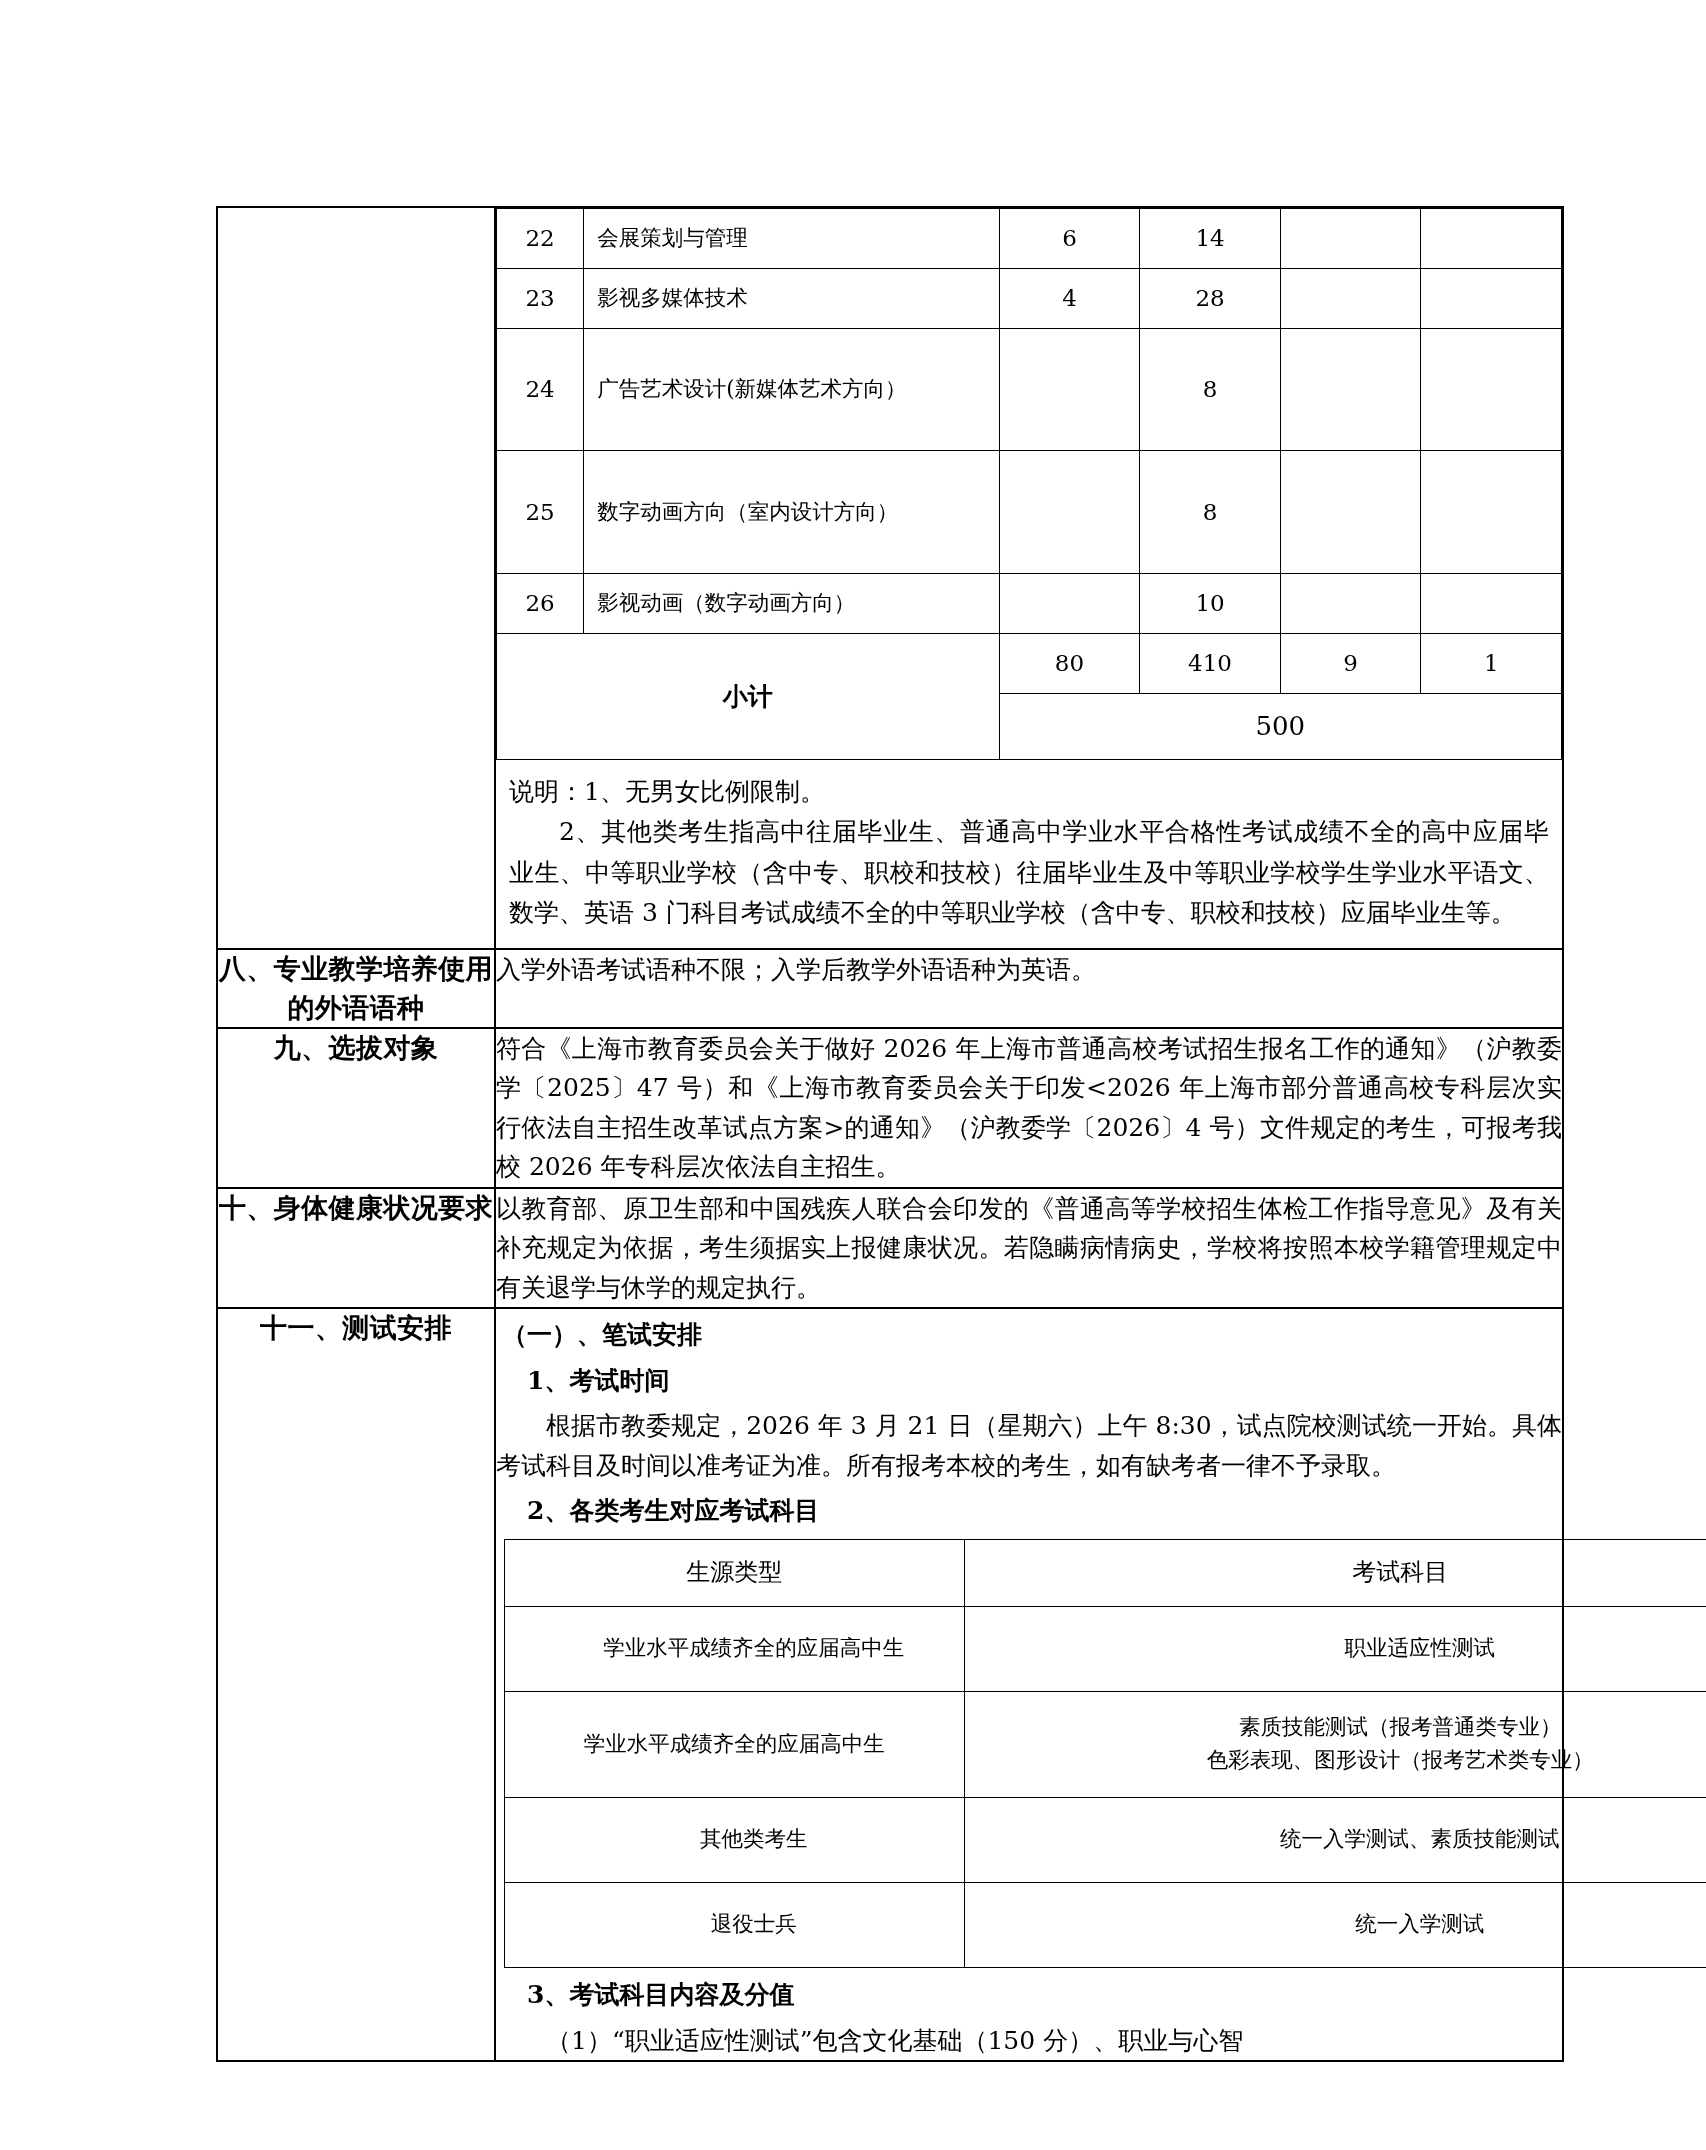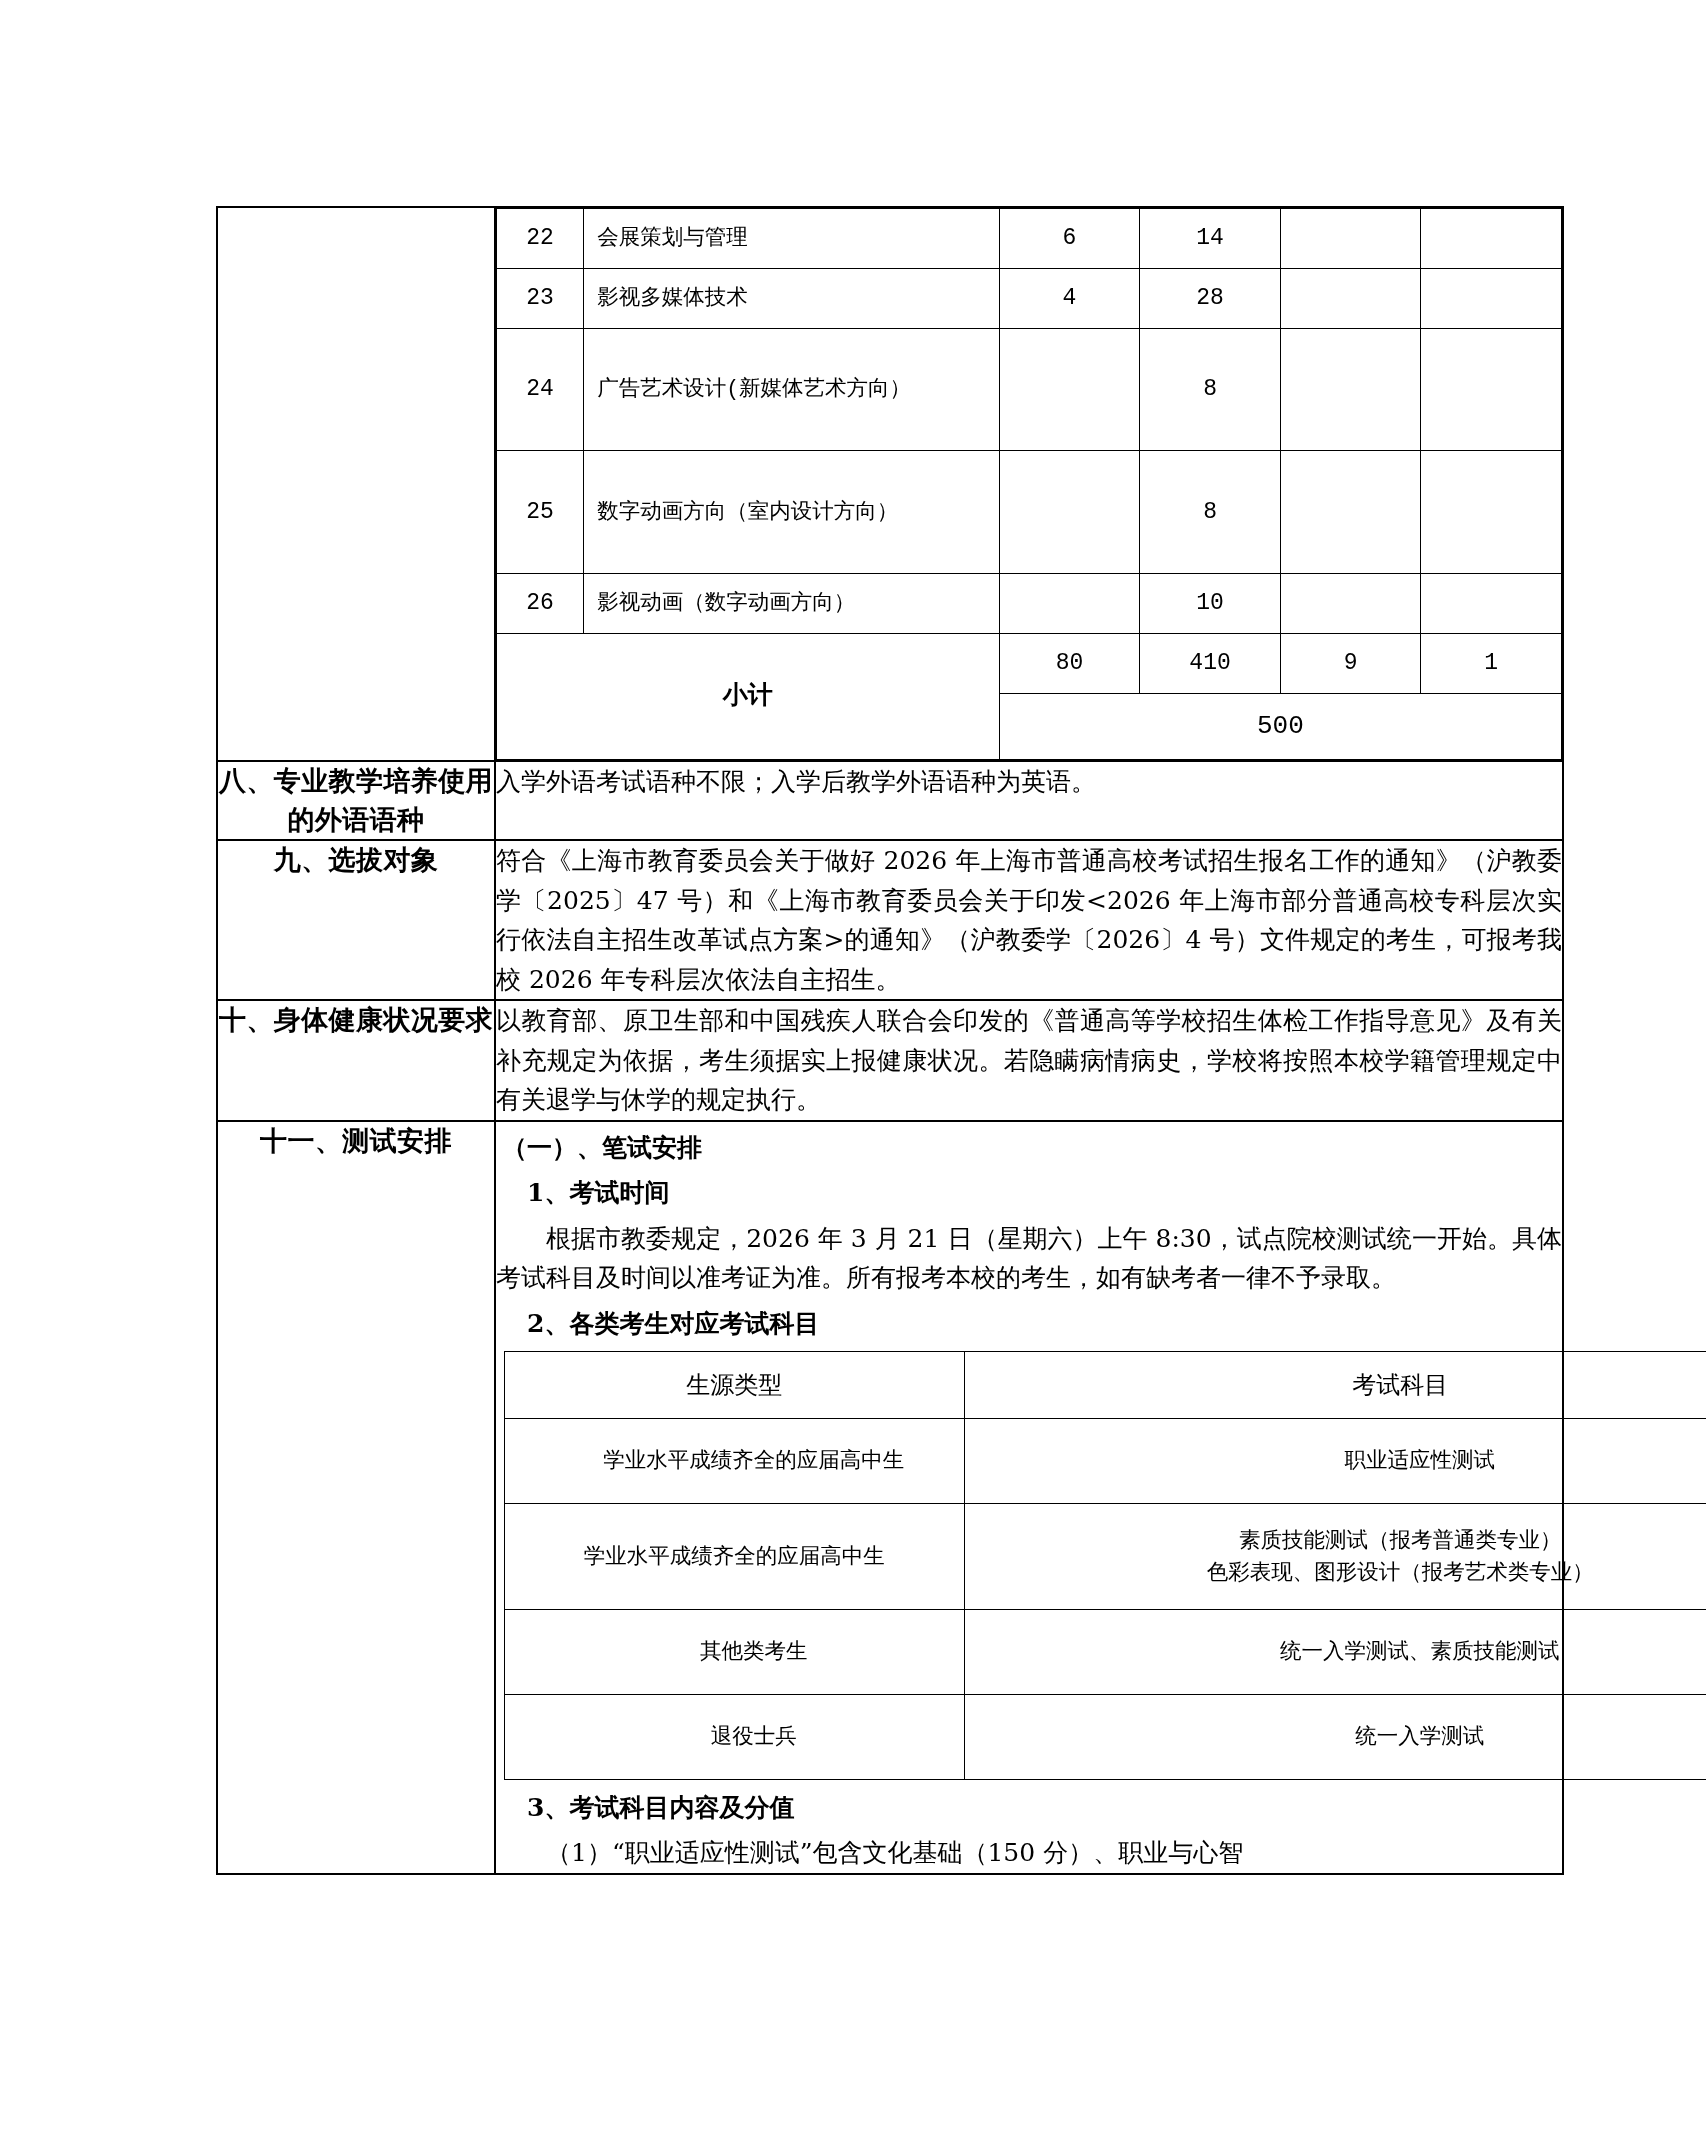--- a/index.html
+++ b/index.html
@@ -35,21 +35,21 @@
     line-height:1.42;
     font-weight:700;
     padding:4.3px 6px;
     letter-spacing:0.4px;
   }
   td.body{
     padding:7.7px 11.2px 11.2px 11.2px;
     font-size:25px;
     line-height:1.58;
   }
-  td.bodyflush{padding:0;font-family:Liberation Mono, monospace;}
+  td.bodyflush{padding:0;}
 
   
   table.quota{
     width:100%;
     border-collapse:collapse;
     table-layout:fixed;
   }
   table.quota td{
     border:1.7px solid #000;
     text-align:center;
@@ -181,20 +181,24 @@
                 <td class="num">410</td>
                 <td class="num">9</td>
                 <td class="num">1</td>
               </tr>
               <tr>
                 <td class="total" colspan="4">500</td>
               </tr>
             </tbody>
           </table>
 
+          <div class="notes">
+            <p>说明：1、无男女比例限制。</p>
+            <p class="ind">2、其他类考生指高中往届毕业生、普通高中学业水平合格性考试成绩不全的高中应届毕业生、中等职业学校（含中专、职校和技校）往届毕业生及中等职业学校学生学业水平语文、数学、英语 3 门科目考试成绩不全的中等职业学校（含中专、职校和技校）应届毕业生等。</p>
+          </div>
 
         </td>
       </tr>
 
       <tr>
         <td class="label">八、专业教学培养使用的外语语种</td>
         <td class="body">
           <p class="para">入学外语考试语种不限；入学后教学外语语种为英语。</p>
         </td>
       </tr>

